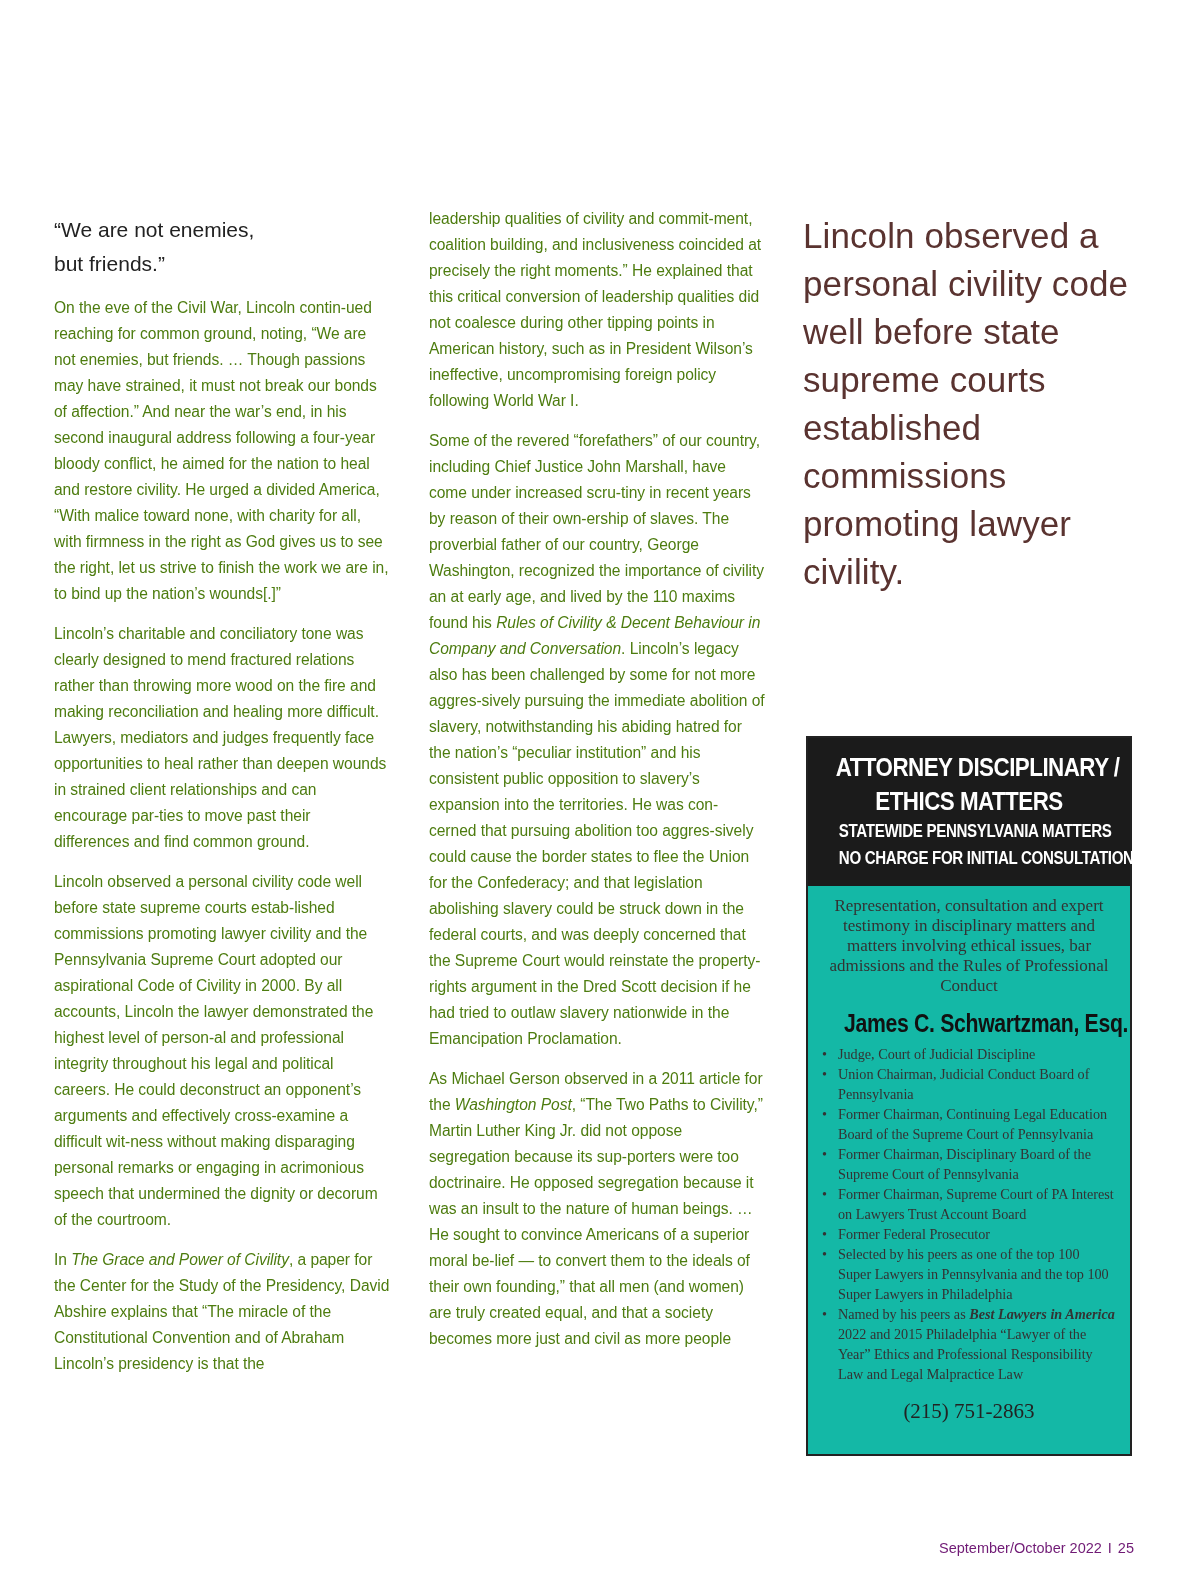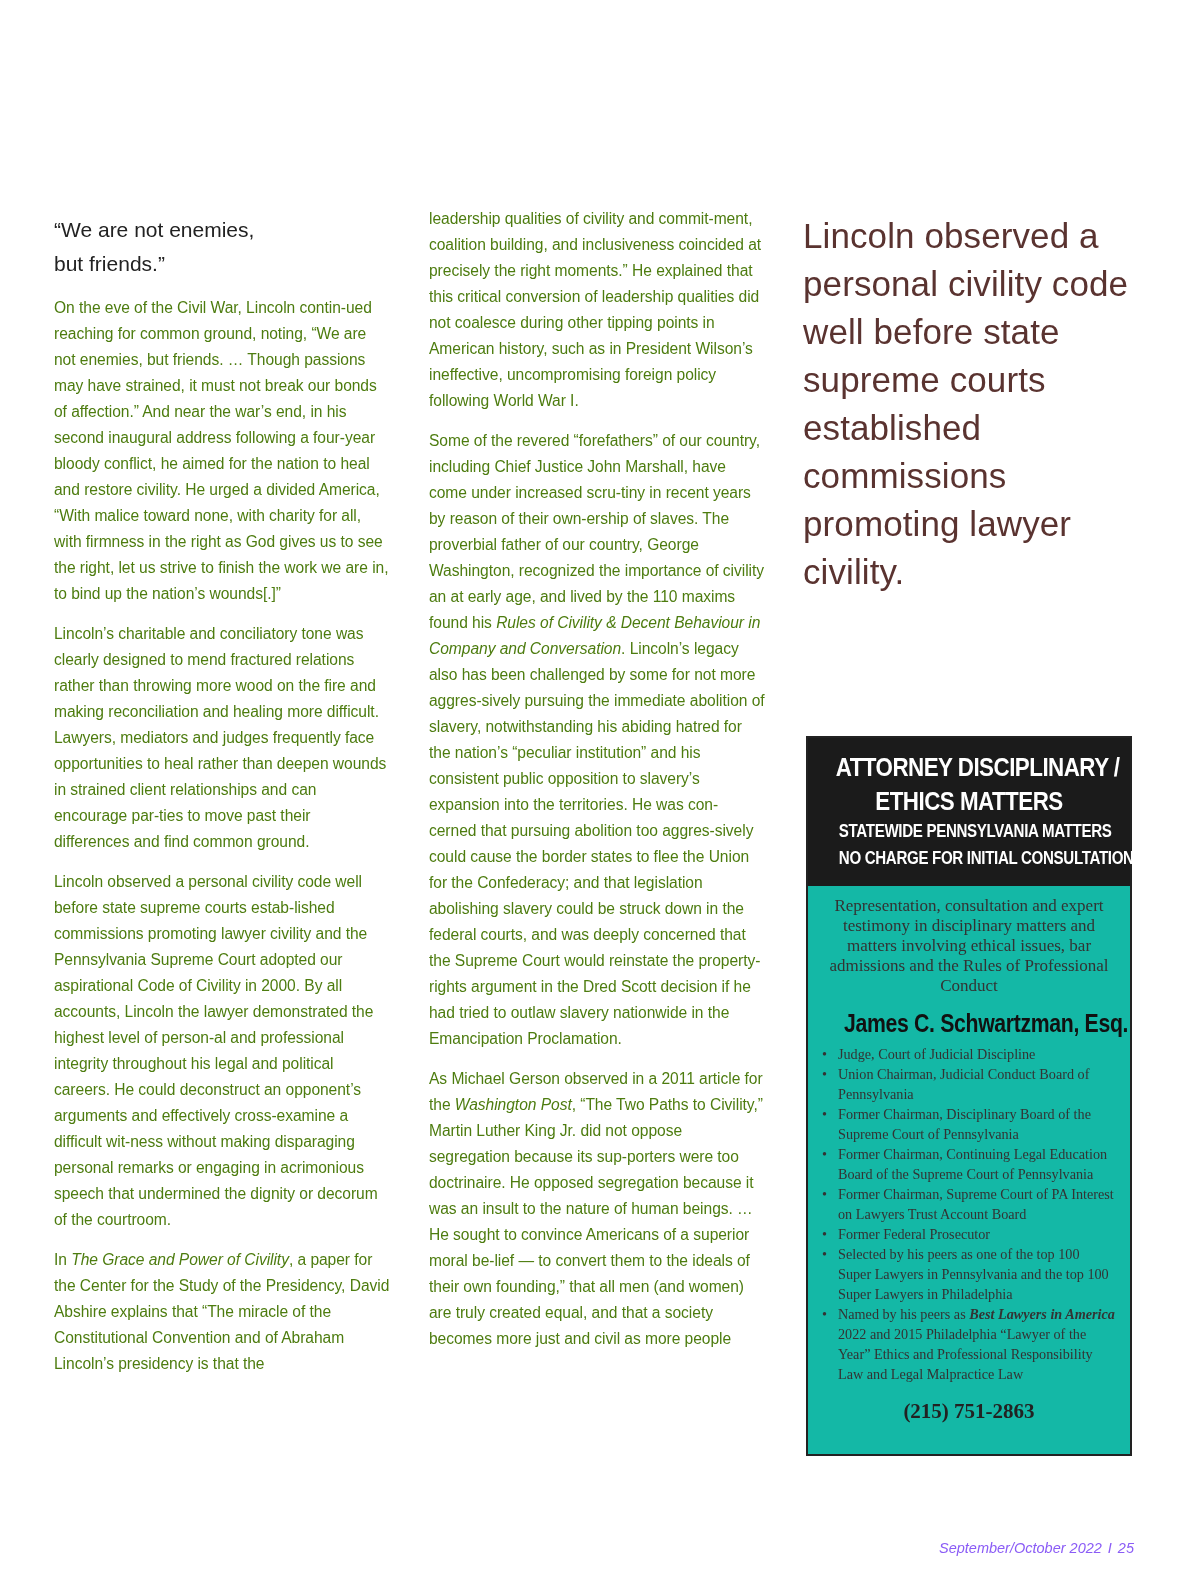--- a/index.html
+++ b/index.html
@@ -23,23 +23,23 @@
     .ad-banner { background: #1b1b1b; color: #fff; text-align: center; padding: 12px 6px 14px 6px; font-family: "Liberation Sans", "DejaVu Sans", sans-serif; font-weight: bold; }
     .ad-title { font-size: 26px; line-height: 34px; letter-spacing: -0.6px; transform: scaleX(0.86); transform-origin: center; white-space: nowrap; }
     .ad-sub { font-size: 18px; line-height: 27px; letter-spacing: -0.4px; transform: scaleX(0.84); transform-origin: center; white-space: nowrap; }
     .ad-body { padding: 10px 14px 0 14px; font-family: "Liberation Serif", "DejaVu Serif", serif; color: #333; }
     .ad-desc { text-align: center; font-size: 17px; line-height: 20px; }
     .ad-name { text-align: center; font-family: "Liberation Sans", "DejaVu Sans", sans-serif; font-weight: bold; font-size: 25px; line-height: 34px; margin-top: 10px; color: #111; transform: scaleX(0.85); transform-origin: center; white-space: nowrap; letter-spacing: -0.4px; }
     .ad-list { list-style: none; margin-top: 4px; }
     .ad-list li { position: relative; padding-left: 16px; font-size: 14.2px; line-height: 20px; }
     .ad-list li::before { content: "\2022"; position: absolute; left: 0; top: 0; }
     .ad-list li em { font-style: italic; font-weight: bold; }
-    .ad-phone { text-align: center; font-family: "Liberation Serif", "DejaVu Serif", serif; font-weight: bold; font-size: 21px; line-height: 30px; margin-top: 12px; color: #222; }
+    .ad-phone { text-align: center; font-family: "Liberation Serif", "DejaVu Serif", serif; font-weight: normal; font-size: 21px; line-height: 30px; margin-top: 12px; color: #222; }
 
-    .footer { position: absolute; right: 66px; top: 1540px; font-size: 14.5px; color: #8b5cf6; font-style: italic; }
+    .footer { position: absolute; right: 66px; top: 1540px; font-size: 14.5px; color: #701a75; }
     .footer .sep { margin: 0 6px; }
   </style>
 </head>
 <body>
 
 <div class="col col-left">
   <h2 class="subhead">
     <span>“We are not enemies,</span><br>
     <span>but friends.”</span>
   </h2>
@@ -65,22 +65,22 @@
     <div class="ad-title">ETHICS MATTERS</div>
     <div class="ad-sub">STATEWIDE PENNSYLVANIA MATTERS</div>
     <div class="ad-sub">NO CHARGE FOR INITIAL CONSULTATION</div>
   </div>
   <div class="ad-body">
     <p class="ad-desc">Representation, consultation and expert testimony in disciplinary matters and matters involving ethical issues, bar admissions and the Rules of Professional Conduct</p>
     <div class="ad-name">James C. Schwartzman, Esq.</div>
     <ul class="ad-list">
       <li>Judge, Court of Judicial Discipline</li>
       <li>Union Chairman, Judicial Conduct Board of Pennsylvania</li>
+      <li>Former Chairman, Continuing Legal Education Board of the Supreme Court of Pennsylvania</li>
       <li>Former Chairman, Disciplinary Board of the Supreme Court of Pennsylvania</li>
-      <li>Former Chairman, Continuing Legal Education Board of the Supreme Court of Pennsylvania</li>
       <li>Former Chairman, Supreme Court of PA Interest on Lawyers Trust Account Board</li>
       <li>Former Federal Prosecutor</li>
       <li>Selected by his peers as one of the top 100 Super Lawyers in Pennsylvania and the top 100 Super Lawyers in Philadelphia</li>
       <li><span>Named by his peers as </span><em>Best Lawyers in America</em><span> 2022 and 2015 Philadelphia “Lawyer of the Year” Ethics and Professional Responsibility Law and Legal Malpractice Law</span></li>
     </ul>
     <div class="ad-phone">(215) 751-2863</div>
   </div>
 </div>
 
 <div class="footer">

